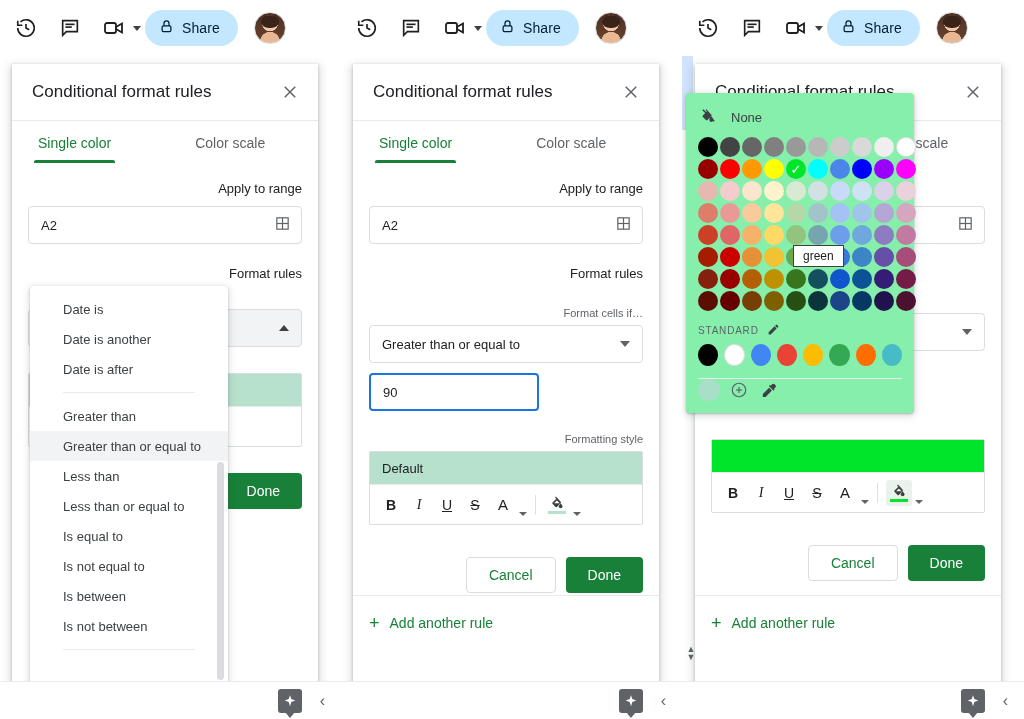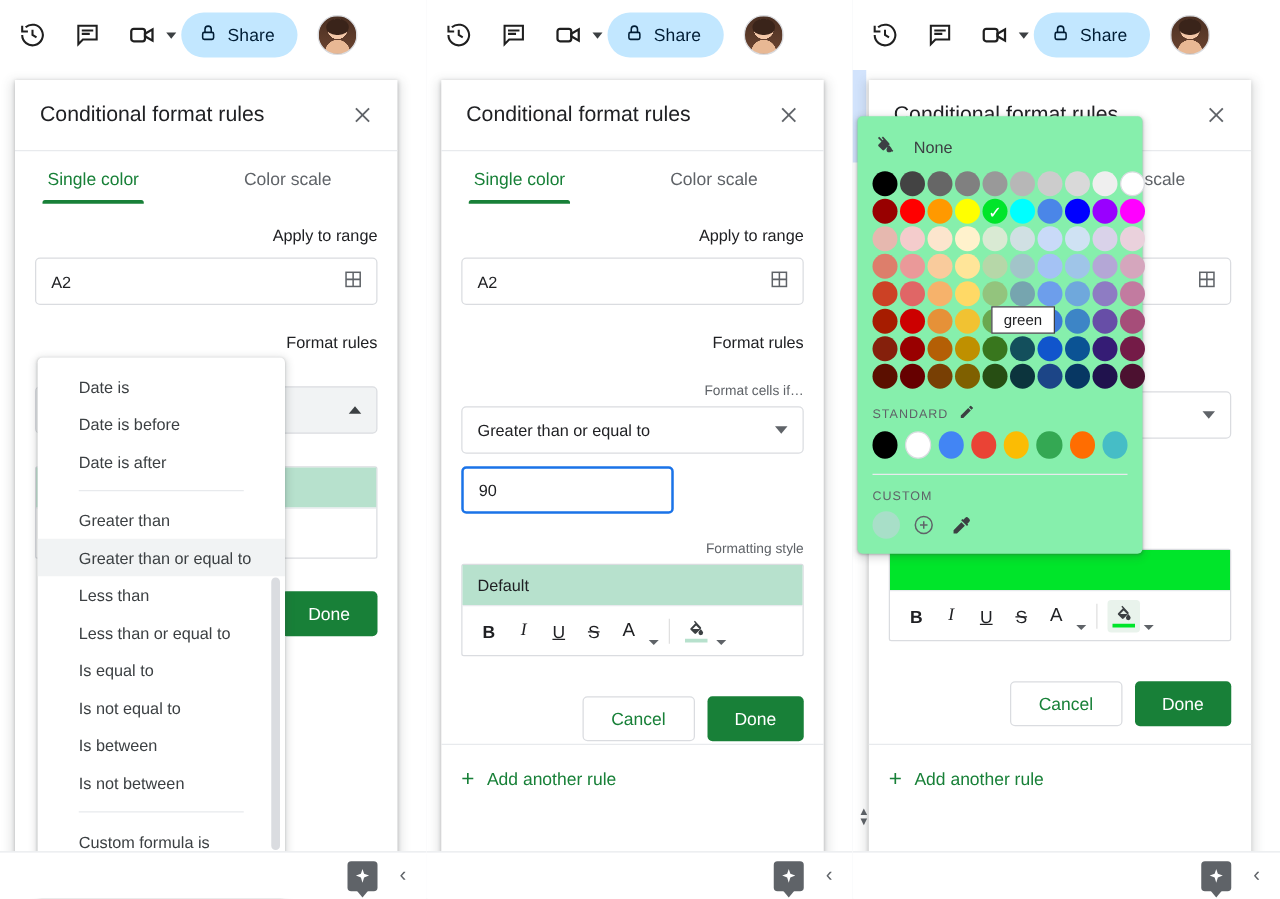--- a/index.html
+++ b/index.html
@@ -223,36 +223,35 @@
 
         <div class="btn-row" style="padding:26px 0 0;">
           <div class="btn btn-done">Done</div>
         </div>
       </div>
     </div>
 
     <div class="menu" style="left:30px; top:286px; width:198px; height:432px;">
       <div>
         <div class="menu-item">Date is</div>
-        <div class="menu-item">Date is before</div>
+        <div class="menu-item">Date is another</div>
         <div class="menu-item">Date is after</div>
       </div>
       <div class="menu-sep"></div>
       <div>
         <div class="menu-item">Greater than</div>
         <div class="menu-item hl">Greater than or equal to</div>
         <div class="menu-item">Less than</div>
         <div class="menu-item">Less than or equal to</div>
         <div class="menu-item">Is equal to</div>
         <div class="menu-item">Is not equal to</div>
         <div class="menu-item">Is between</div>
         <div class="menu-item">Is not between</div>
       </div>
       <div class="menu-sep"></div>
-      <div class="menu-item">Custom formula is</div>
       <div class="menu-scroll-v"></div>
       <div class="menu-scroll-h"></div>
     </div>
 
     <div class="bottombar" style="left:0; width:341px;">
       <div class="explore">
         <svg width="14" height="14" viewBox="0 0 24 24" fill="#fff">
             <path d="M12 2l2.2 6.4L21 11l-6.8 2.6L12 21l-2.2-7.4L3 11l6.8-2.6z"></path>
           </svg>
       </div>
@@ -603,23 +602,20 @@
           <div class="sw-lg ring" style="background: rgb(255, 255, 255); border: 1px solid rgb(218, 220, 224);"></div>
           <div class="sw-lg" style="background: rgb(66, 133, 244);"></div>
           <div class="sw-lg" style="background: rgb(234, 67, 53);"></div>
           <div class="sw-lg" style="background: rgb(251, 188, 4);"></div>
           <div class="sw-lg" style="background: rgb(52, 168, 83);"></div>
           <div class="sw-lg" style="background: rgb(255, 109, 1);"></div>
           <div class="sw-lg" style="background: rgb(70, 189, 198);"></div>
         </div>
 
       <div class="cp-hr"></div>
-      <div class="cp-section">
-        <span>CUSTOM</span>
-      </div>
       <div class="cp-custom-row">
         <div class="sw-lg" id="cp-custom-sw" style="background: rgb(168, 223, 200);"></div>
         <div class="circ-btn">
           <svg width="18" height="18" viewBox="0 0 24 24" fill="none" stroke="#5f6368" stroke-width="1.6">
               <circle cx="12" cy="12" r="9"></circle>
               <line x1="12" y1="8" x2="12" y2="16"></line>
               <line x1="8" y1="12" x2="16" y2="12"></line>
             </svg>
         </div>
         <div class="circ-btn">

